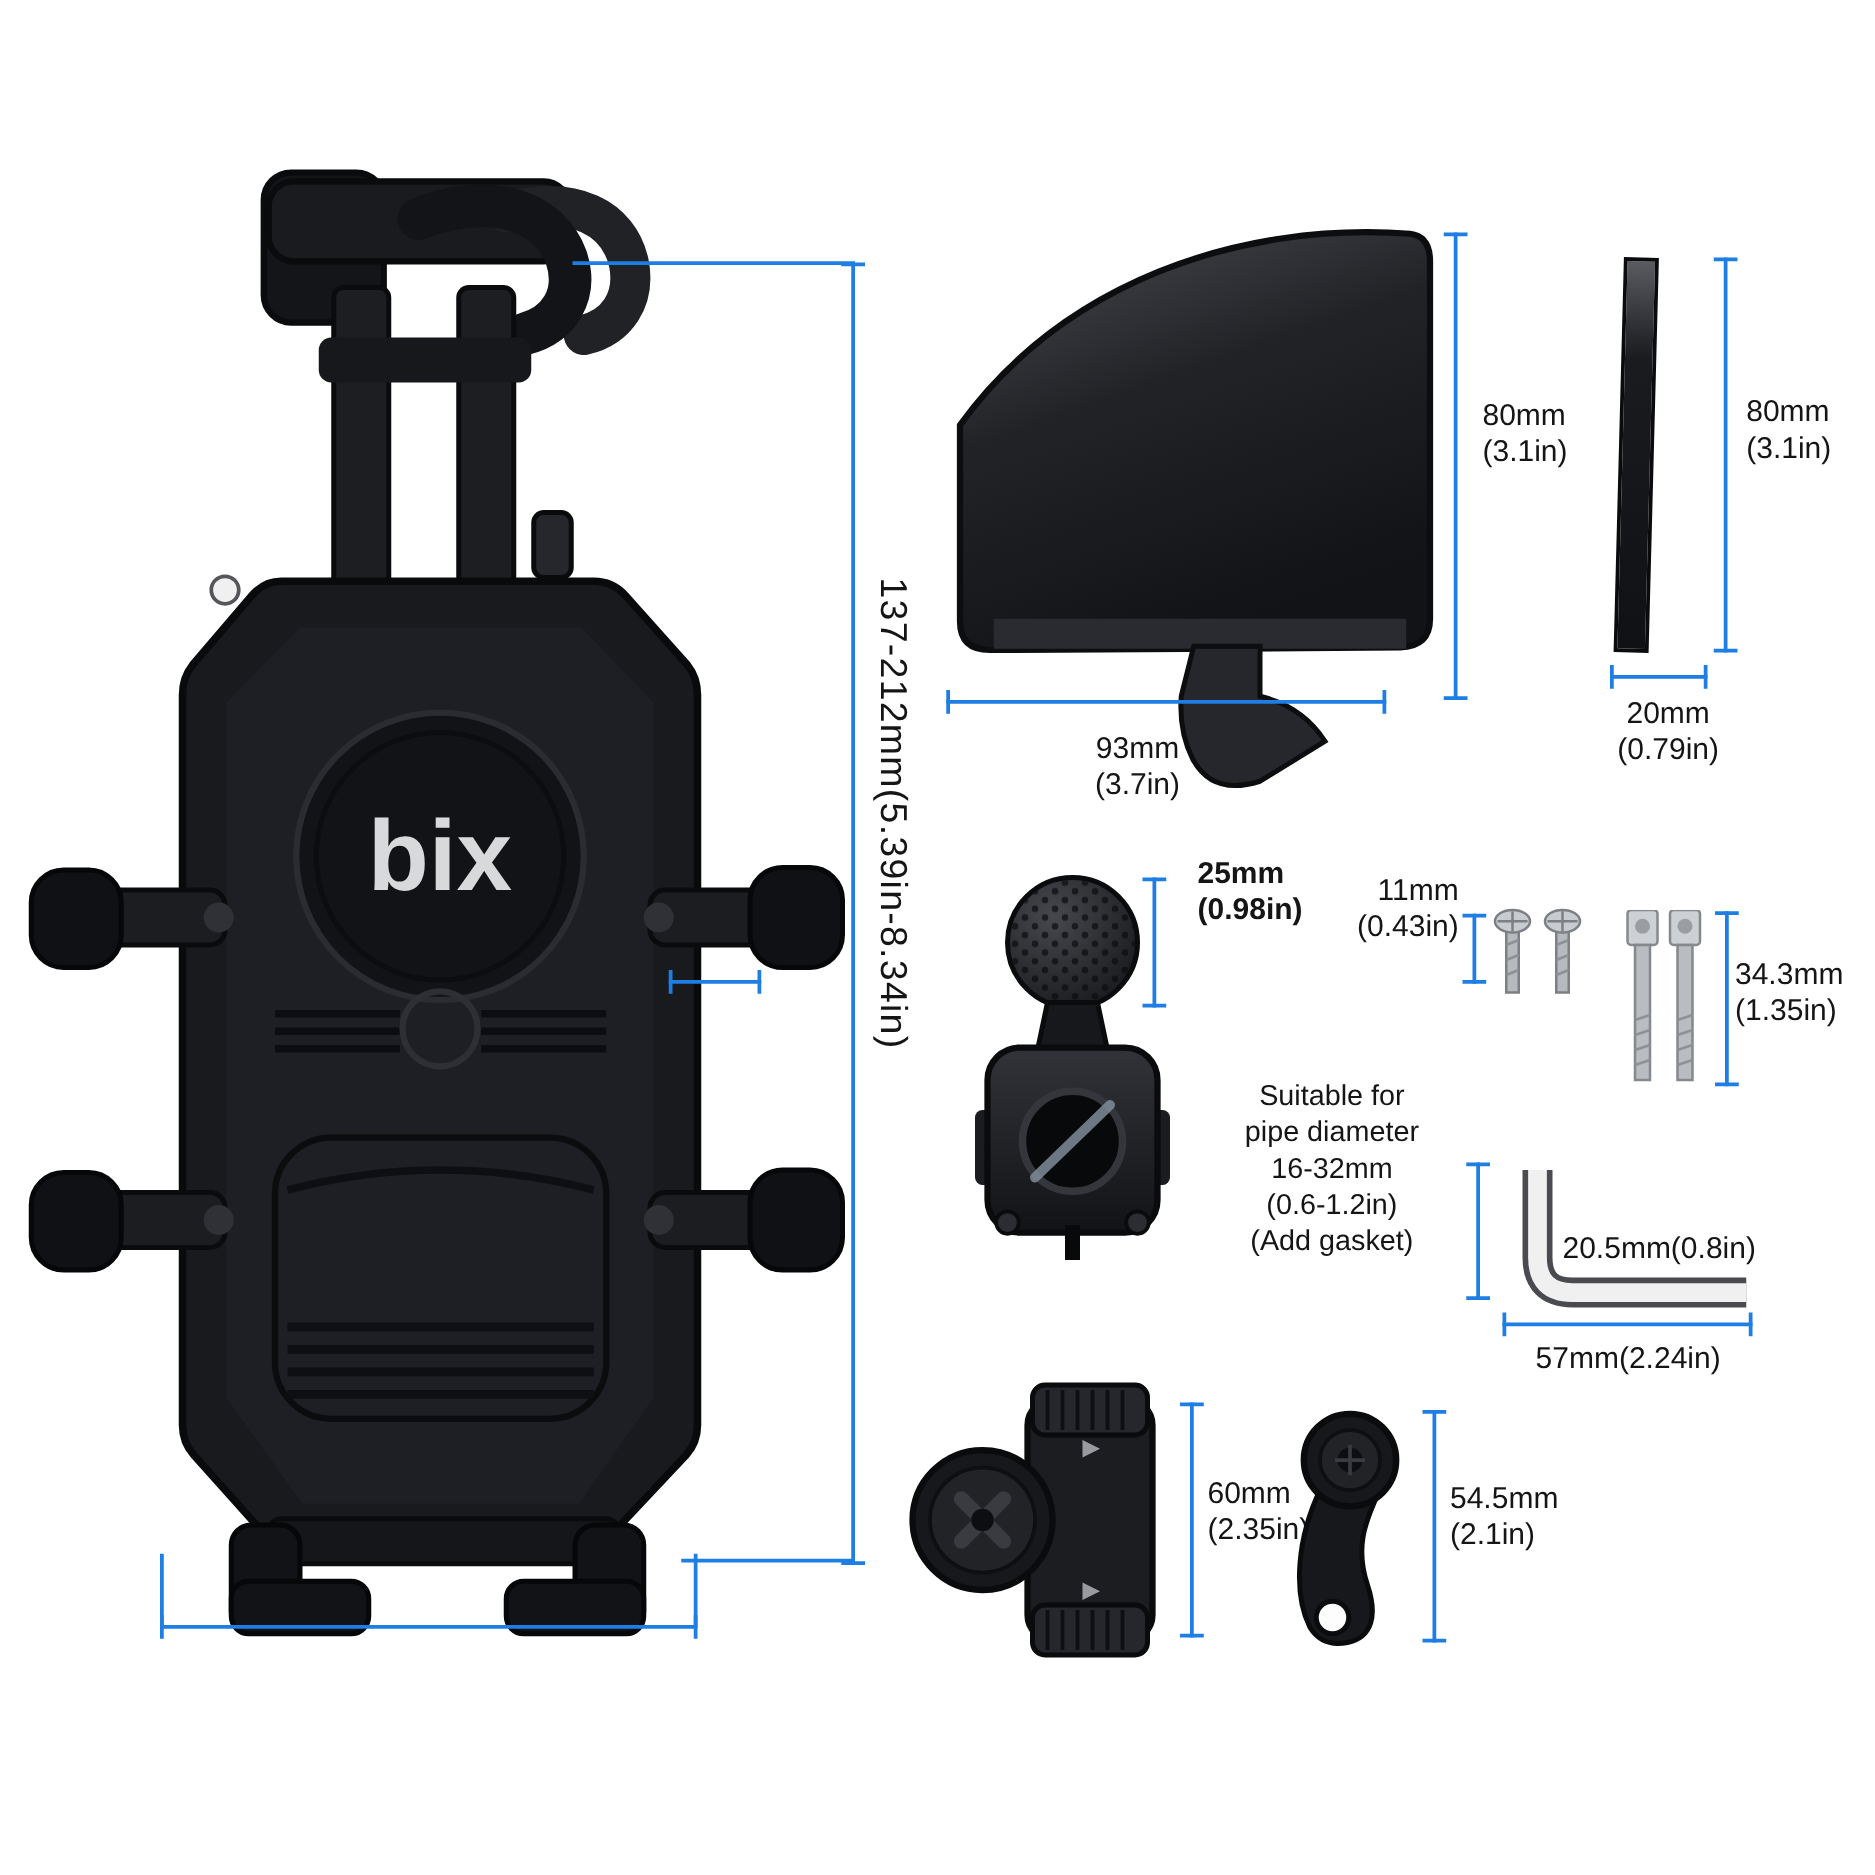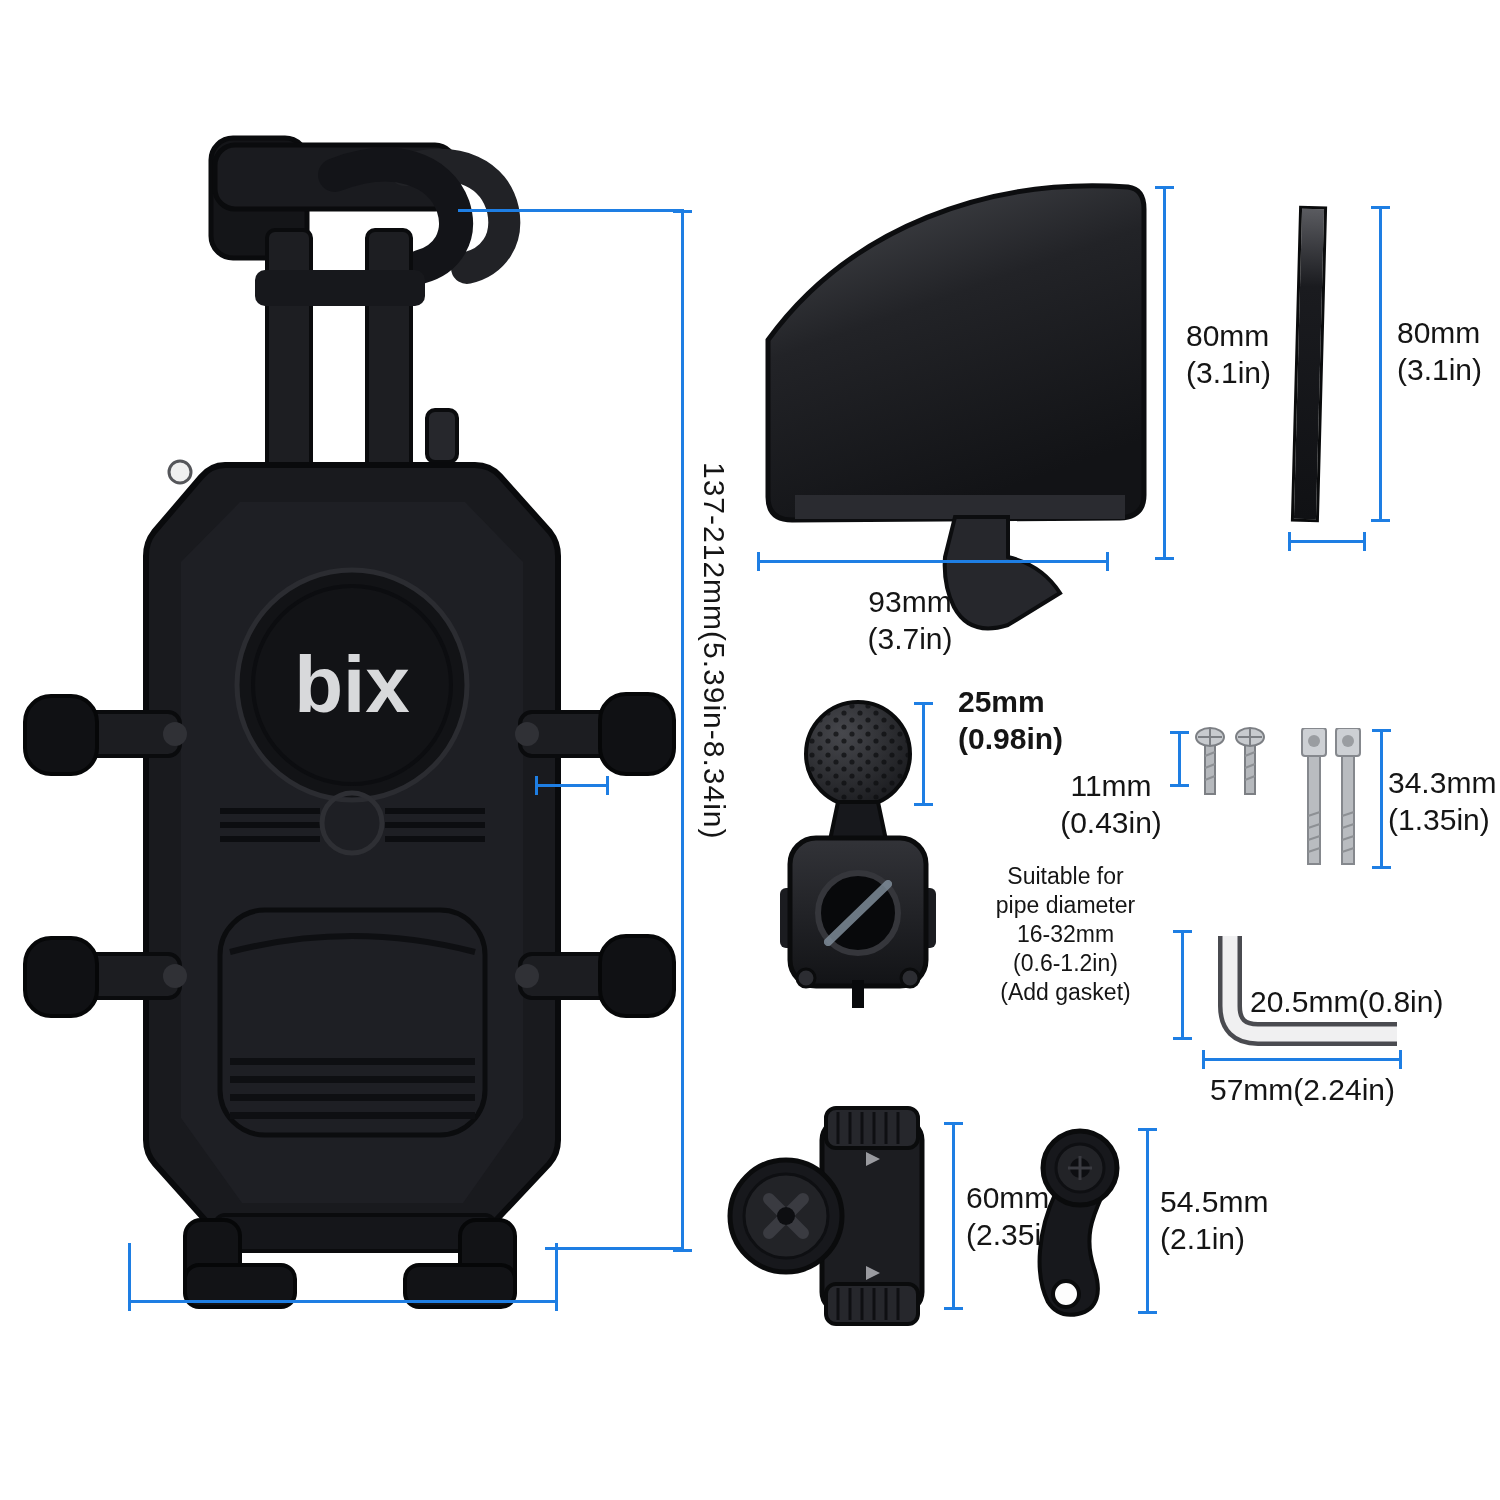--- a/index.html
+++ b/index.html
@@ -10,21 +10,21 @@
     font-family:"Liberation Sans","DejaVu Sans",sans-serif; color:#151515;
   }
   .abs { position:absolute; }
   .dim-v { position:absolute; width:3px; background:var(--dim); }
   .dim-v::before,.dim-v::after { content:""; position:absolute; left:-8px; width:19px; height:3px; background:var(--dim); }
   .dim-v::before { top:0; } .dim-v::after { bottom:0; }
   .dim-h { position:absolute; height:3px; background:var(--dim); }
   .dim-h::before,.dim-h::after { content:""; position:absolute; top:-8px; width:3px; height:19px; background:var(--dim); }
   .dim-h::before { left:0; } .dim-h::after { right:0; }
   .ext { position:absolute; background:var(--dim); }
-  .lbl { position:absolute; font-size:30px; line-height:1.22; white-space:pre-line; }
+  .lbl { position:absolute; font-size:24px; line-height:1.22; white-space:pre-line; }
   .lbl.center { text-align:center; }
   .lbl.right { text-align:right; }
   .lbl-v { position:absolute; font-size:30px; writing-mode:vertical-rl; letter-spacing:1px; }
   .note { font-size:23px; line-height:1.26; }
 </style>
 </head>
 <body>
 
 <div class="abs" style="left:0;top:0;width:1500px;height:1500px;">
 
@@ -121,20 +121,22 @@
 (3.1in)</div>
   <div class="dim-h" style="left:757px;top:560px;width:352px;"></div>
   <div class="lbl center" style="left:760px;top:584px;width:300px;">93mm
 (3.7in)</div>
 
   <div class="abs" style="left:1295px;top:206px;width:28px;height:316px;border:3px solid #0a0b0c;background:linear-gradient(#5a5b60,#1a1b1f 25%,#101114);transform:rotate(1.5deg);"></div>
   <div class="dim-v" style="left:1379px;top:206px;height:316px;"></div>
   <div class="lbl" style="left:1397px;top:315px;">80mm
 (3.1in)</div>
   <div class="dim-h" style="left:1288px;top:540px;width:78px;"></div>
+  <div class="lbl center" style="left:1252px;top:556px;width:165px;">20mm
+(0.79in)</div>
 
   <svg class="abs" style="left:768px;top:688px;" width="185" height="335" viewBox="0 0 185 335">
     <defs>
       <radialGradient id="ballg" cx="0.35" cy="0.3" r="0.9">
         <stop offset="0" stop-color="#47484d"></stop>
         <stop offset="1" stop-color="#121316"></stop>
       </radialGradient>
       <linearGradient id="bodyg" x1="0" y1="0" x2="0" y2="1">
         <stop offset="0" stop-color="#323338"></stop>
         <stop offset="1" stop-color="#121316"></stop>
@@ -179,21 +181,21 @@
       <rect x="13" y="16" width="10" height="52" fill="#b6b9bd" stroke="#7c7f84" stroke-width="2"></rect>
       <line x1="13" y1="30" x2="23" y2="26" stroke="#8d9094" stroke-width="2"></line>
       <line x1="13" y1="42" x2="23" y2="38" stroke="#8d9094" stroke-width="2"></line>
       <line x1="13" y1="54" x2="23" y2="50" stroke="#8d9094" stroke-width="2"></line>
       <ellipse cx="18" cy="11" rx="14" ry="9" fill="#c8cbcf" stroke="#7c7f84" stroke-width="2"></ellipse>
       <line x1="18" y1="3" x2="18" y2="19" stroke="#7c7f84" stroke-width="2"></line>
       <line x1="6" y1="11" x2="30" y2="11" stroke="#7c7f84" stroke-width="2"></line>
     </g>
   </svg>
   <div class="dim-v" style="left:1178px;top:731px;height:56px;"></div>
-  <div class="lbl right" style="left:1055px;top:768px;width:112px;text-align:center;">11mm
+  <div class="lbl right" style="left:1055px;top:698px;width:112px;">11mm
 (0.43in)</div>
 
   <svg class="abs" style="left:1296px;top:728px;" width="72" height="142" viewBox="0 0 72 142">
     <g>
       <rect x="6" y="0" width="24" height="28" rx="3" fill="#cdd0d4" stroke="#85888d" stroke-width="2"></rect>
       <circle cx="18" cy="13" r="6" fill="#9a9da1"></circle>
       <rect x="12" y="28" width="12" height="108" fill="#b9bcc0" stroke="#85888d" stroke-width="2"></rect>
       <line x1="12" y1="88" x2="24" y2="84" stroke="#8d9094" stroke-width="2"></line>
       <line x1="12" y1="100" x2="24" y2="96" stroke="#8d9094" stroke-width="2"></line>
       <line x1="12" y1="112" x2="24" y2="108" stroke="#8d9094" stroke-width="2"></line>

